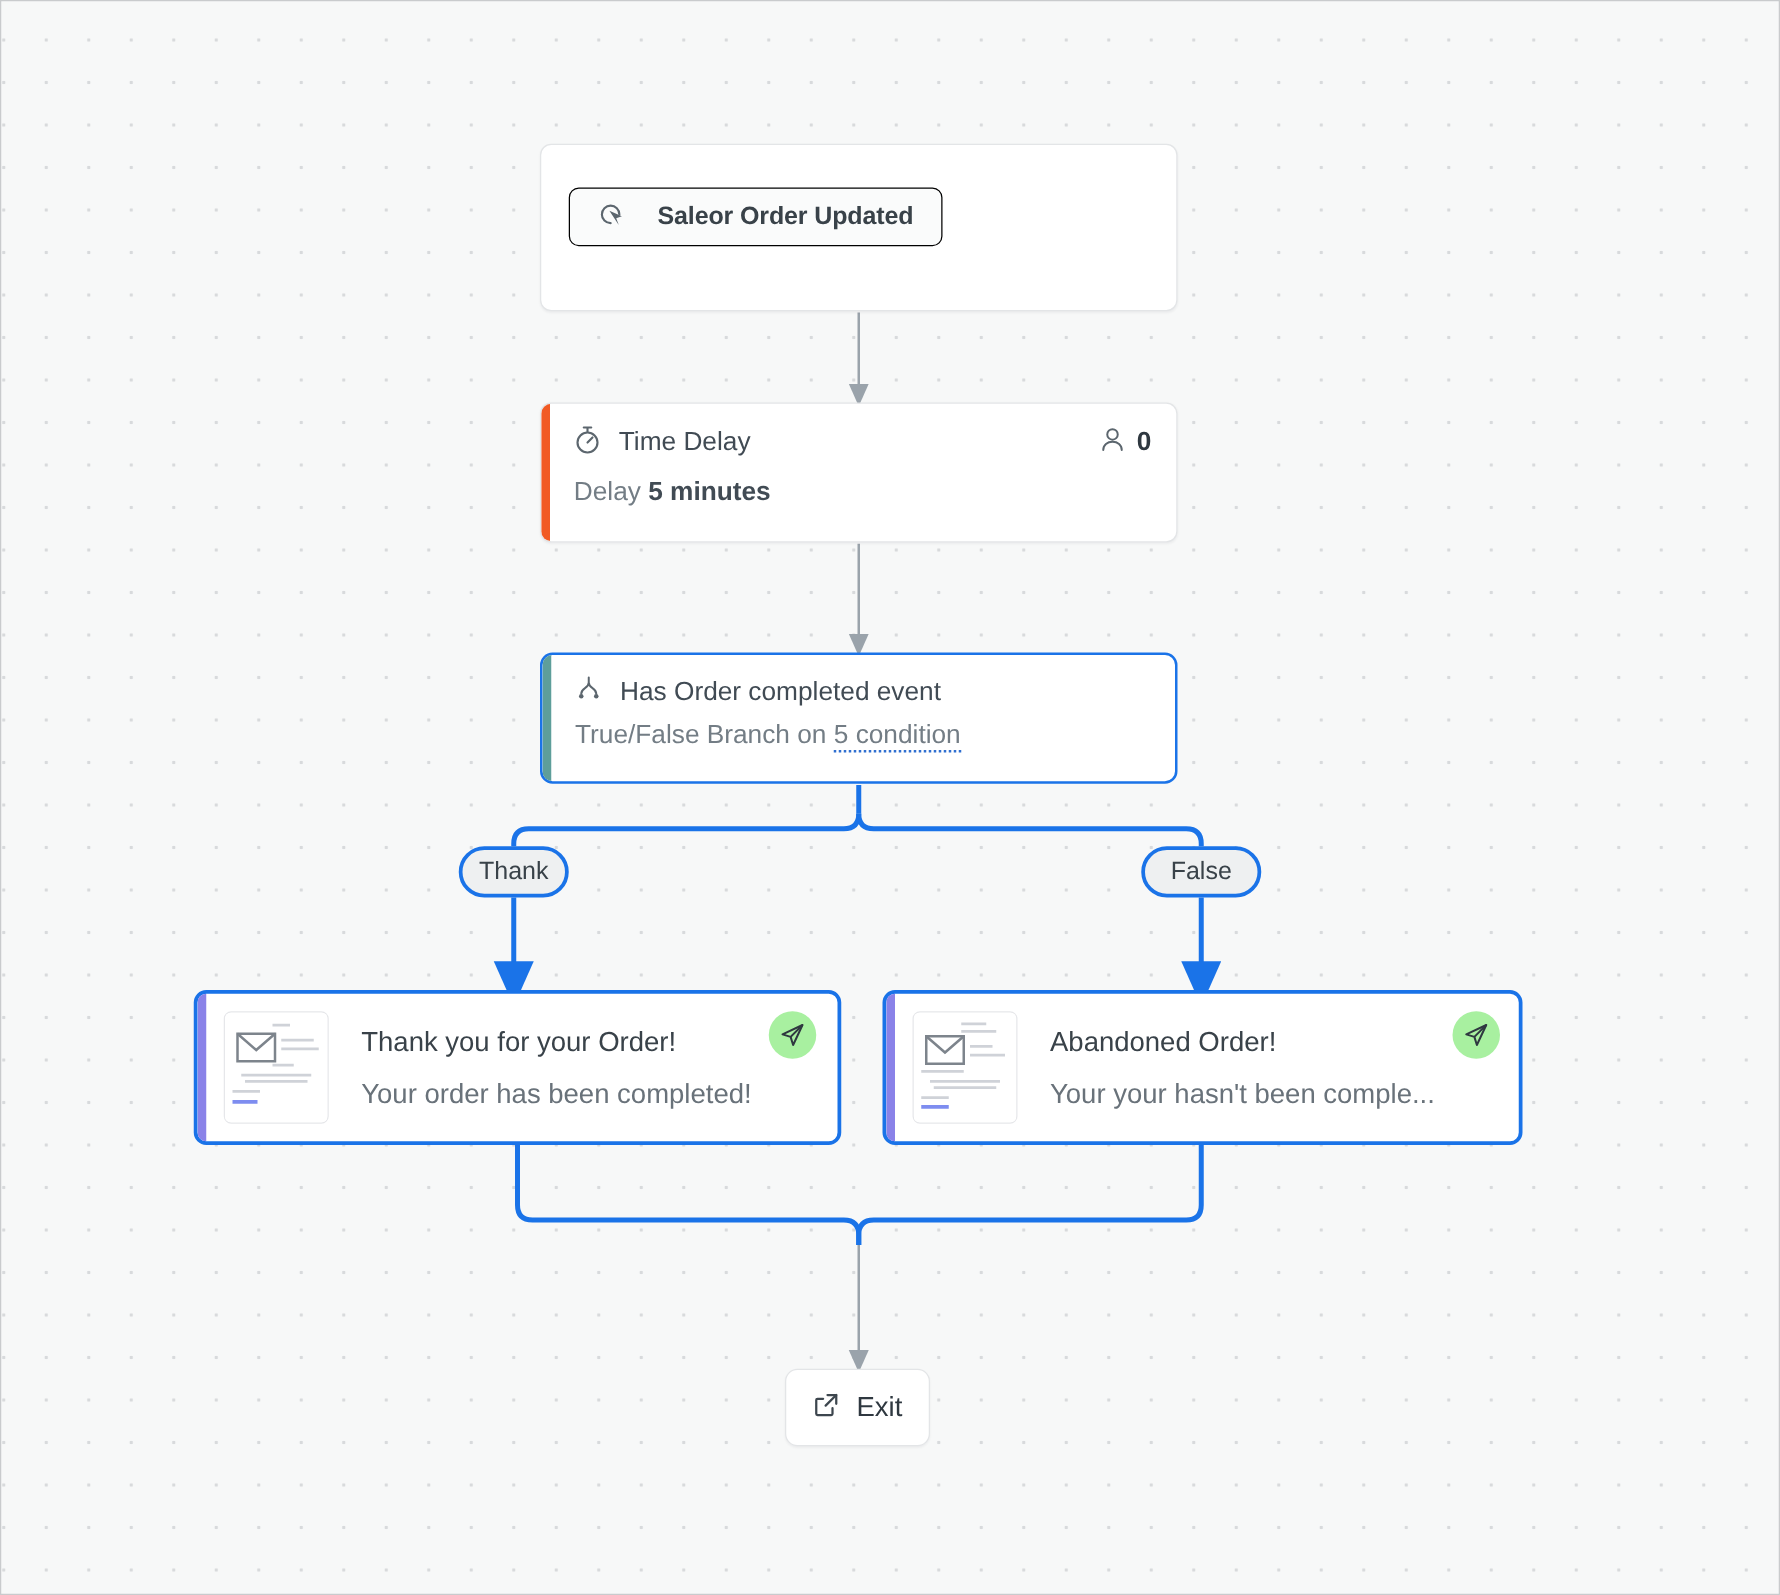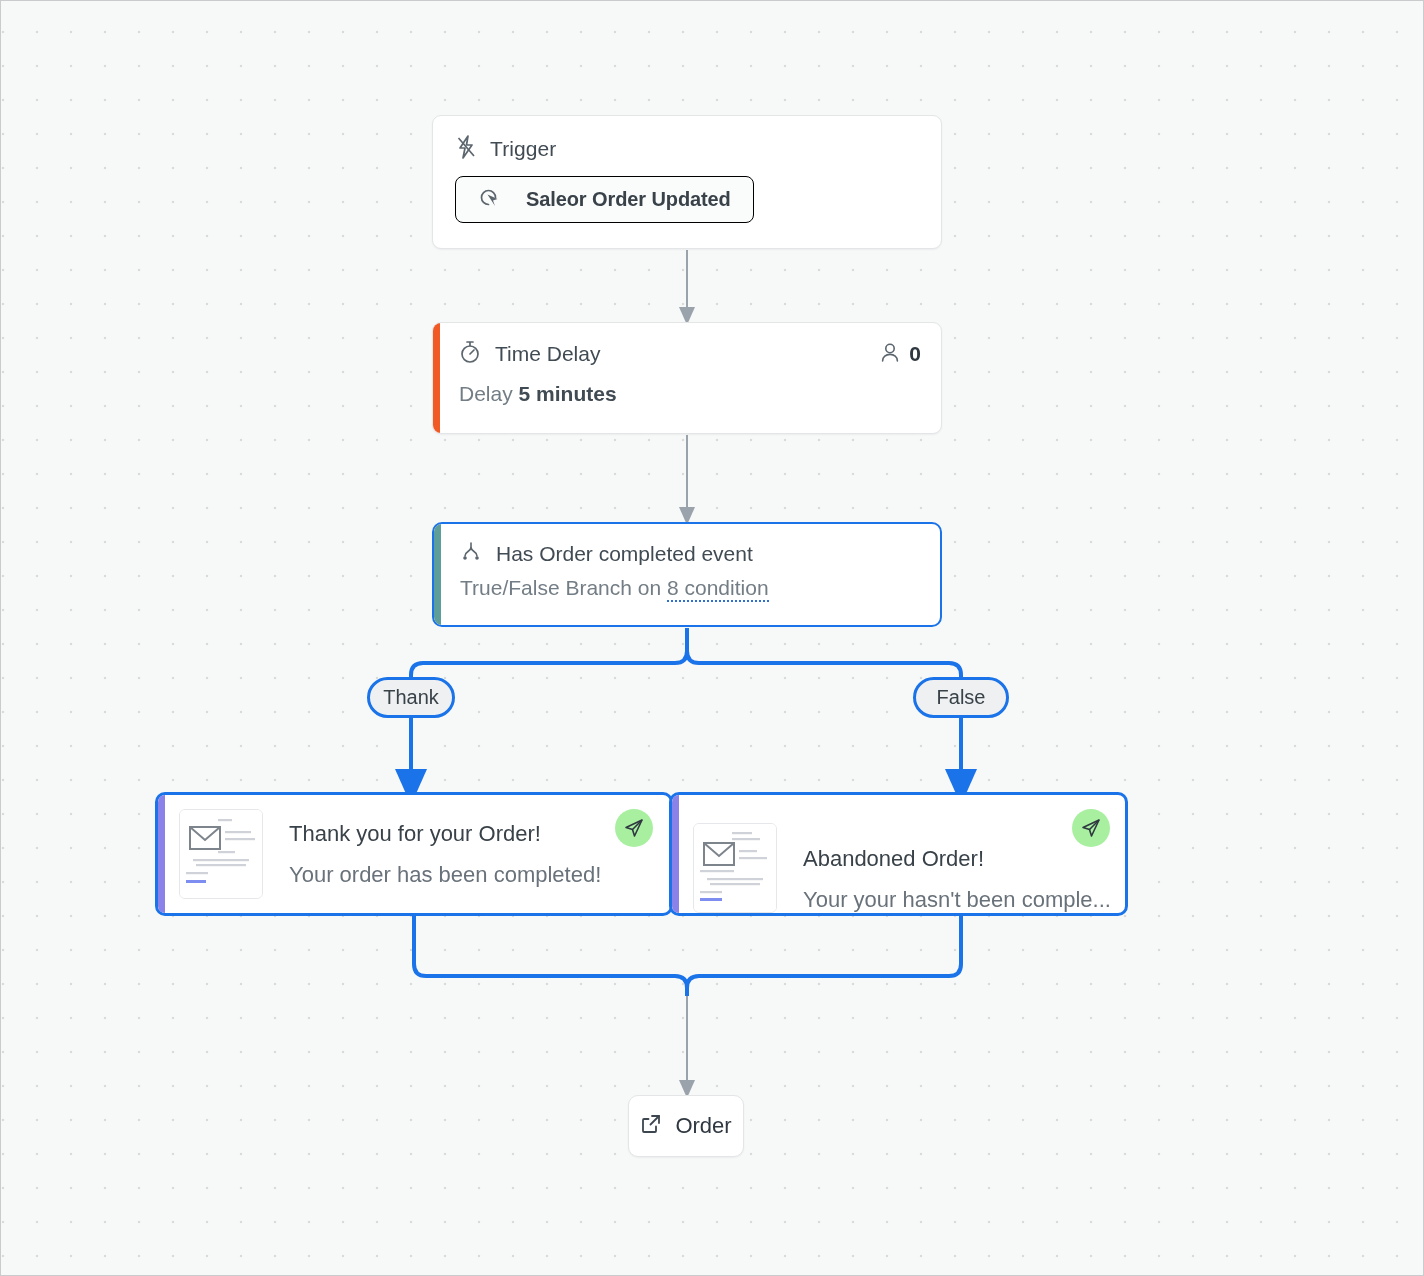--- a/index.html
+++ b/index.html
@@ -172,21 +172,21 @@
   .email-node {
     top: 791px;
     height: 124px;
     border: 3px solid #1a73e8;
     border-radius: 10px;
     overflow: hidden;
     display: flex;
     align-items: center;
   }
   .email-left { left: 154px; width: 518px; }
-  .email-right { left: 668px; width: 459px; align-items: flex-end; }
+  .email-right { left: 705px; width: 512px; }
 
   .email-thumb {
     position: relative;
     flex: 0 0 auto;
     margin-left: 21px;
     width: 82px;
     height: 88px;
     background: #ffffff;
     border: 1px solid #e6e7ea;
     border-radius: 6px;
@@ -296,29 +296,20 @@
 
     <path d="M960,717 L960,786" fill="none" stroke="#1a73e8" stroke-width="4" marker-end="url(#arrow-blue)"></path>
 
     <path d="M413,915 L413,963 Q413,975 425,975 L674,975 Q686,975 686,987 L686,995" fill="none" stroke="#1a73e8" stroke-width="4"></path>
     <path d="M960,915 L960,963 Q960,975 948,975 L698,975 Q686,975 686,987 L686,995" fill="none" stroke="#1a73e8" stroke-width="4"></path>
 
     <path d="M686,995 L686,1088" fill="none" stroke="#9aa3ab" stroke-width="2" marker-end="url(#arrow-gray)"></path>
   </svg>
 
   <div class="node trigger-node">
-    <div class="trigger-head">
-      <span class="ico">
-        <svg width="22" height="26" viewBox="0 0 22 26" fill="none">
-          <path d="M13 2 L5 14 H10 L8 24 L17 11 H11.5 L13 2 Z" stroke="#5c666e" stroke-width="1.7" stroke-linejoin="round" fill="none"></path>
-          <line x1="3.5" y1="4" x2="19" y2="22" stroke="#5c666e" stroke-width="1.7"></line>
-        </svg>
-      </span>
-      <span class="trigger-title">Trigger</span>
-    </div>
     <div class="trigger-chip">
       <span class="ico">
         <svg width="21" height="21" viewBox="0 0 21 21" fill="none">
           <path d="M17.5 10.5a7 7 0 1 0-7 7" stroke="#5c666e" stroke-width="1.7" stroke-linecap="round" fill="none"></path>
           <path d="M9.5 7.5 L17 19 L15 13.5 L19.5 12 Z" fill="#5c666e"></path>
         </svg>
       </span>
       <span class="trigger-chip-label">Saleor Order Updated</span>
     </div>
   </div>
@@ -360,21 +351,21 @@
         <svg width="22" height="22" viewBox="0 0 22 22" fill="none">
           <path d="M11 3 V7 M11 7 C11 12 5 11 5 16 M11 7 C11 12 17 11 17 16" stroke="#5c666e" stroke-width="1.6" fill="none" stroke-linecap="round"></path>
           <circle cx="5" cy="18" r="1.8" fill="#5c666e"></circle>
           <circle cx="17" cy="18" r="1.8" fill="#5c666e"></circle>
         </svg>
       </span>
       <span class="branch-title">Has Order completed event</span>
     </div>
     <div class="branch-row2">
       <span>True/False Branch on</span>
-      <span class="condition-link">8 condition</span>
+      <span class="condition-link">5 condition</span>
     </div>
   </div>
 
   <div class="pill pill-true">
     <span>Thank</span>
   </div>
   <div class="pill pill-false">
     <span>False</span>
   </div>
 
@@ -438,16 +429,16 @@
   </div>
 
   <div class="node exit-node">
     <span class="ico">
       <svg width="22" height="22" viewBox="0 0 22 22" fill="none">
         <path d="M12 3 H19 V10" stroke="#3d464e" stroke-width="1.8" stroke-linecap="round" stroke-linejoin="round" fill="none"></path>
         <path d="M19 3 L10.5 11.5" stroke="#3d464e" stroke-width="1.8" stroke-linecap="round"></path>
         <path d="M16 13.5 V18 A1 1 0 0 1 15 19 H4 A1 1 0 0 1 3 18 V7 A1 1 0 0 1 4 6 H8.5" stroke="#3d464e" stroke-width="1.8" fill="none" stroke-linecap="round" stroke-linejoin="round"></path>
       </svg>
     </span>
-    <span class="exit-label">Order</span>
+    <span class="exit-label">Exit</span>
   </div>
 
 </div>
 
 </body></html>

